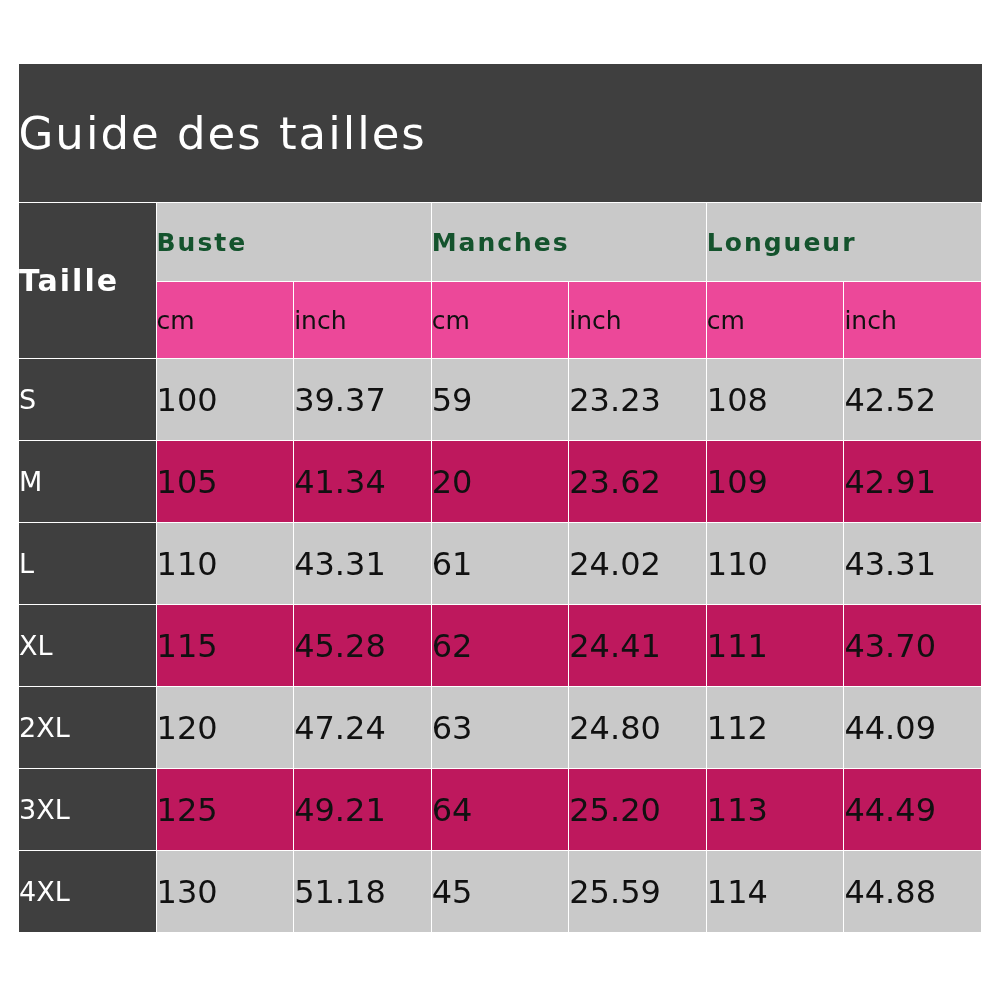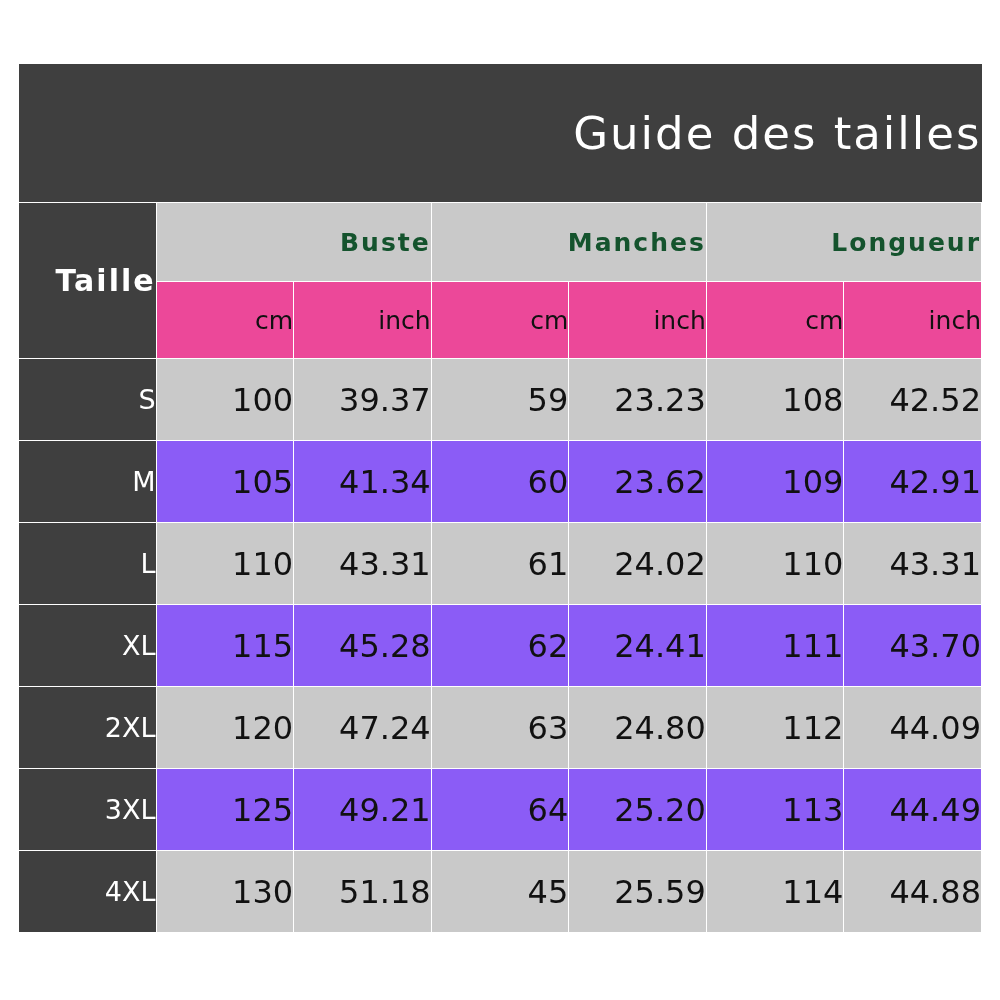--- a/index.html
+++ b/index.html
@@ -27,21 +27,21 @@
 
   table.size-table {
     border-collapse: collapse;
     width: 964px;
     table-layout: fixed;
   }
 
   table.size-table td,
   table.size-table th {
     border: 1px solid #ffffff;
-    text-align: right;
+    text-align: left;
     vertical-align: middle;
     padding: 0;
   }
 
   
   .title-cell {
     background: #3f3f3f;
     color: #ffffff;
     height: 138px;
     font-size: 45px;
@@ -89,21 +89,21 @@
   }
 
   
   .data-cell {
     font-size: 32px;
     color: #111111;
     height: 81px;
     font-weight: 400;
   }
   .row-shade .data-cell { background: #c9c9c9; }
-  .row-plain .data-cell { background: #8b5cf6; padding-left: 34px; }
+  .row-plain .data-cell { background: #be185d; }
 
   .colw-num { width: 125px; }
   .colw-inch { width: 131px; }
 </style>
 </head>
 <body>
 
 <div class="page">
   <div class="table-wrap">
     <table class="size-table">
@@ -135,21 +135,21 @@
           <td class="data-cell">59</td>
           <td class="data-cell">23.23</td>
           <td class="data-cell">108</td>
           <td class="data-cell">42.52</td>
         </tr>
 
         <tr class="row-plain">
           <td class="size-label">M</td>
           <td class="data-cell">105</td>
           <td class="data-cell">41.34</td>
-          <td class="data-cell">60</td>
+          <td class="data-cell">20</td>
           <td class="data-cell">23.62</td>
           <td class="data-cell">109</td>
           <td class="data-cell">42.91</td>
         </tr>
 
         <tr class="row-shade">
           <td class="size-label">L</td>
           <td class="data-cell">110</td>
           <td class="data-cell">43.31</td>
           <td class="data-cell">61</td>

